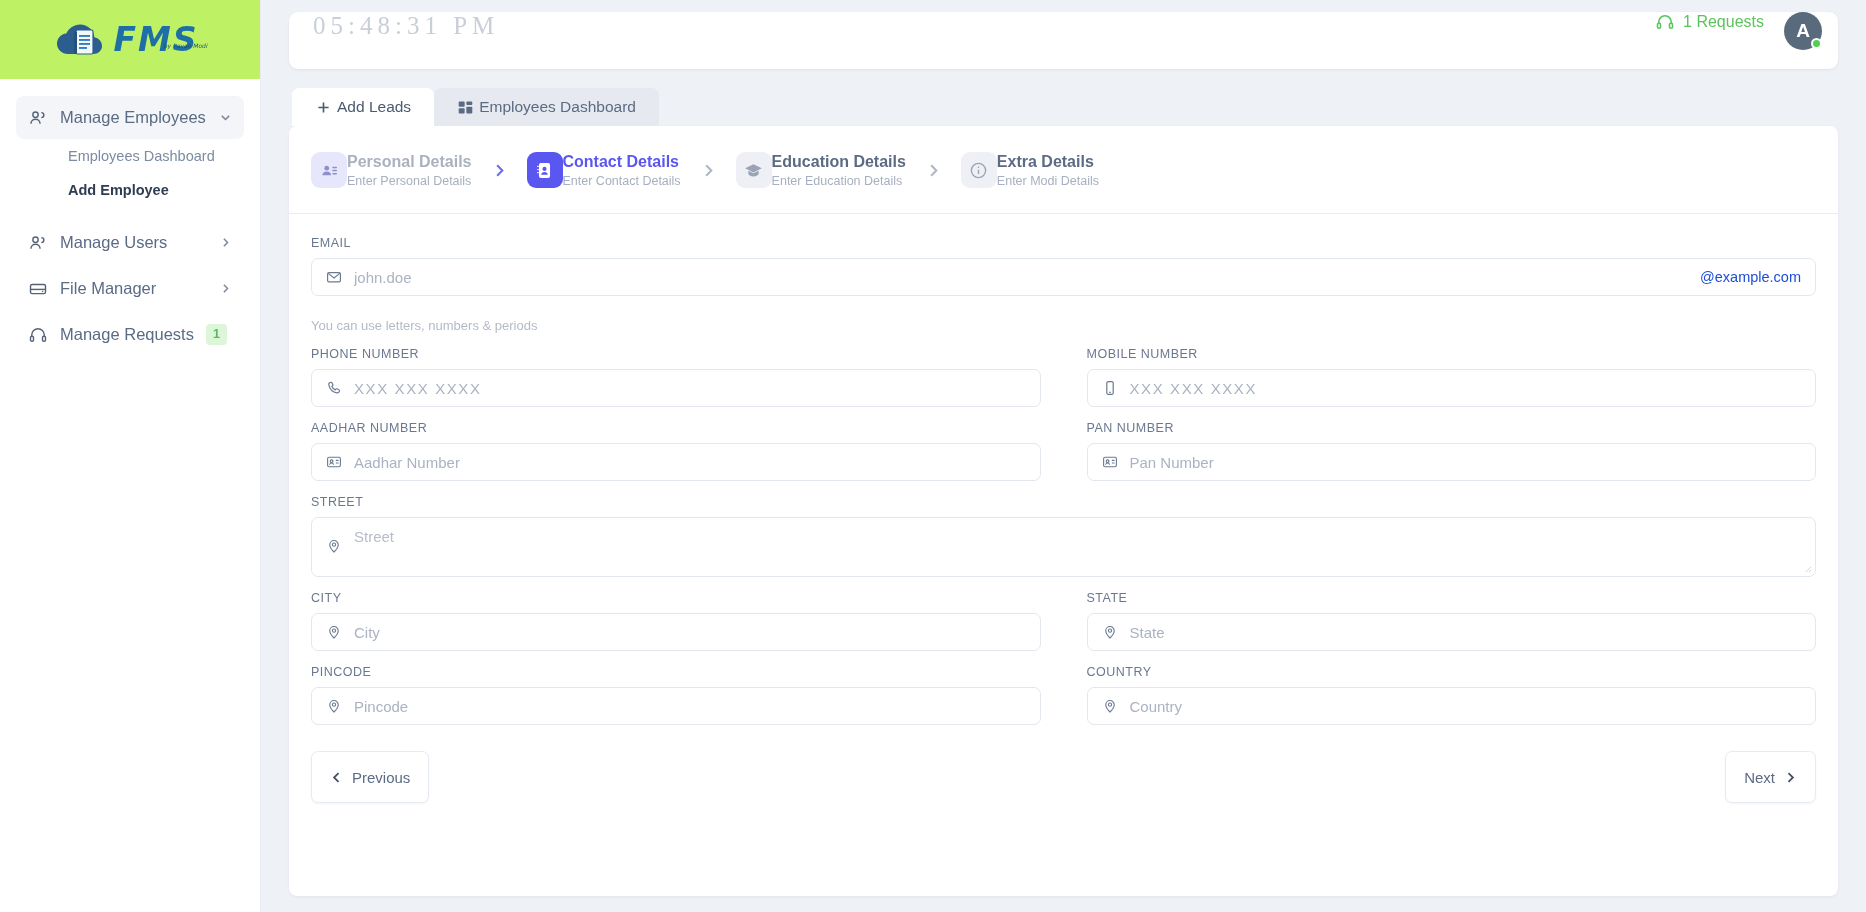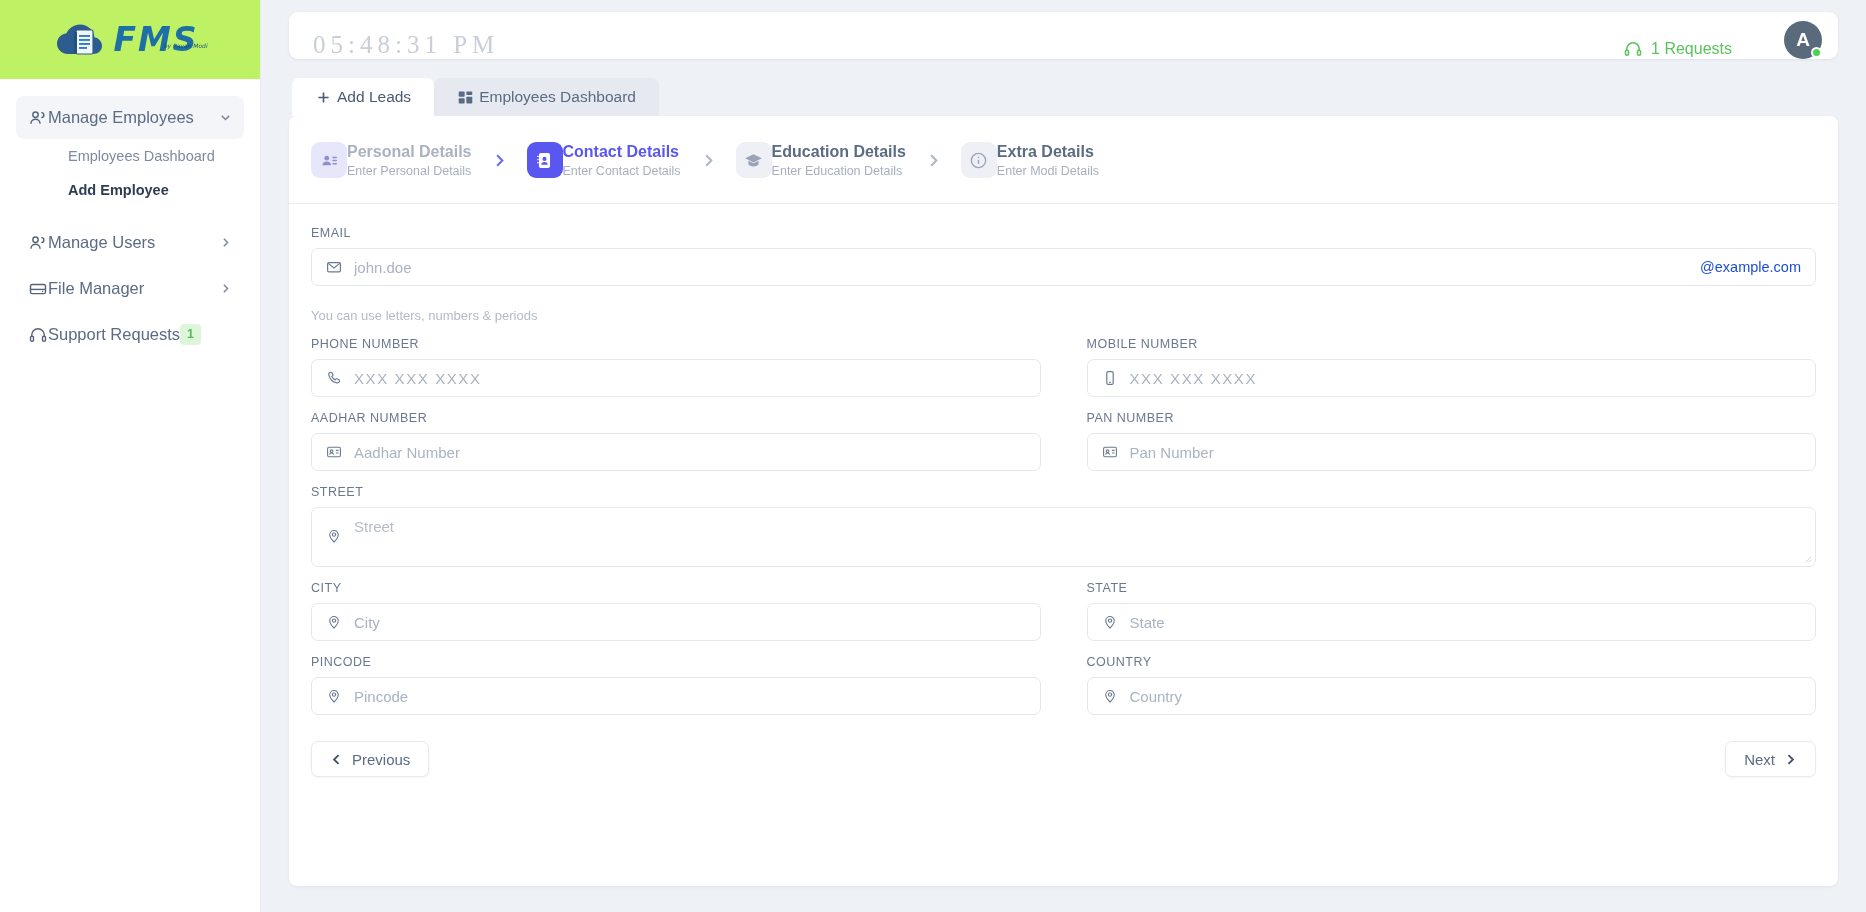--- a/index.html
+++ b/index.html
@@ -29,21 +29,21 @@
     color: #1d6fa5; letter-spacing: 2px; line-height: 1;
     display: flex; align-items: flex-end; position: relative;
   }
   .logo-sub {
     position: absolute; right: -2px; bottom: -9px;
     font-size: 6px; font-style: italic; font-weight: normal;
     color: #1b4f72; letter-spacing: 0; white-space: nowrap;
   }
   .nav { padding: 17px 16px 0 16px; }
   .nav-item {
-    display: flex; align-items: center; 
+    display: flex; align-items: center; gap: 12px;
     height: 43px; padding: 0 12px; border-radius: 8px;
     color: #5b6b84; font-size: 16.5px; cursor: pointer;
   }
   .nav-item.active { background: #f3f5f8; }
   .nav-item .label { flex: 1; white-space: nowrap; }
   .nav-icon { width: 20px; height: 20px; flex: 0 0 20px; color: #55637a; }
   .chev { width: 13px; height: 13px; color: #7b8798; flex: 0 0 13px; }
   .sub-item {
     font-size: 14.5px; color: #7c8ba1; padding: 9px 0 9px 52px;
     cursor: pointer; white-space: nowrap;
@@ -51,23 +51,23 @@
   .sub-item.current { color: #2f3d52; font-weight: bold; }
   .badge {
     background: #ddf5d8; color: #5cb85c; font-size: 12.5px;
     font-weight: bold; border-radius: 4px; padding: 2px 7px; line-height: 1.3;
   }
 
   
   .main { flex: 1; height: 912px; padding: 12px 28px 0 28px; overflow: hidden; }
 
   .topbar {
-    height: 47px; background: #fff; border-radius: 9px;
+    height: 57px; background: #fff; border-radius: 9px;
     box-shadow: 0 1px 3px rgba(30,41,59,.07);
-    display: flex; align-items: flex-end; padding: 0 16px 0 24px; gap: 32px;
+    display: flex; align-items: flex-start; padding: 0 16px 0 24px;
   }
   .clock {
     font-family: "Liberation Serif", serif; font-size: 25px;
     color: #c9ced8; letter-spacing: 5px; flex: 1; white-space: nowrap;
   }
   .requests {
     display: flex; align-items: center; gap: 8px;
     color: #5cc35c; font-size: 16px; margin-right: 20px; cursor: pointer;
   }
   .requests svg { width: 20px; height: 20px; }
@@ -151,21 +151,21 @@
     font-size: 15px; color: #2f3d52; background: transparent;
     font-family: "Liberation Sans", sans-serif; line-height: 1.3;
   }
   .ctrl.area textarea::placeholder { color: #b6bdc9; }
   .grip { position: absolute; right: 3px; bottom: 3px; width: 9px; height: 9px; }
 
   .actions { display: flex; justify-content: space-between; padding: 12px 22px 0 22px; }
   .btn {
     display: flex; align-items: center; gap: 9px;
     background: #fff; border: 1px solid #e6eaf1; border-radius: 7px;
-    height: 36px; padding: 0 18px; font-size: 15px; color: #5b6b84;
+    height: 52px; padding: 0 18px; font-size: 15px; color: #5b6b84;
     cursor: pointer; box-shadow: 0 1px 2px rgba(30,41,59,.05);
     font-family: "Liberation Sans", sans-serif;
   }
   .btn svg { width: 13px; height: 13px; color: #42506a; }
 </style>
 </head>
 <body>
 
 <div class="app">
 
@@ -229,21 +229,21 @@
             <path d="M6 3.5L10.5 8 6 12.5"></path>
           </svg>
       </div>
 
       <div class="nav-item" style="margin-top:3px">
         <svg class="nav-icon" viewBox="0 0 24 24" fill="none" stroke="currentColor" stroke-width="1.7">
           <path d="M4.5 14v-2a7.5 7.5 0 0 1 15 0v2"></path>
             <rect x="3" y="13.5" width="3.6" height="6" rx="1.6"></rect>
             <rect x="17.4" y="13.5" width="3.6" height="6" rx="1.6"></rect>
         </svg>
-        <span class="label" style="flex:0 1 auto">Support Requests</span>
+        <span class="label" style="flex:0 1 auto">Manage Requests</span>
         <span class="badge">1</span>
       </div>
     </nav>
   </aside>
 
   <section class="main">
 
     <header class="topbar">
       <div class="clock">05:48:31 PM</div>
       <div class="requests">

